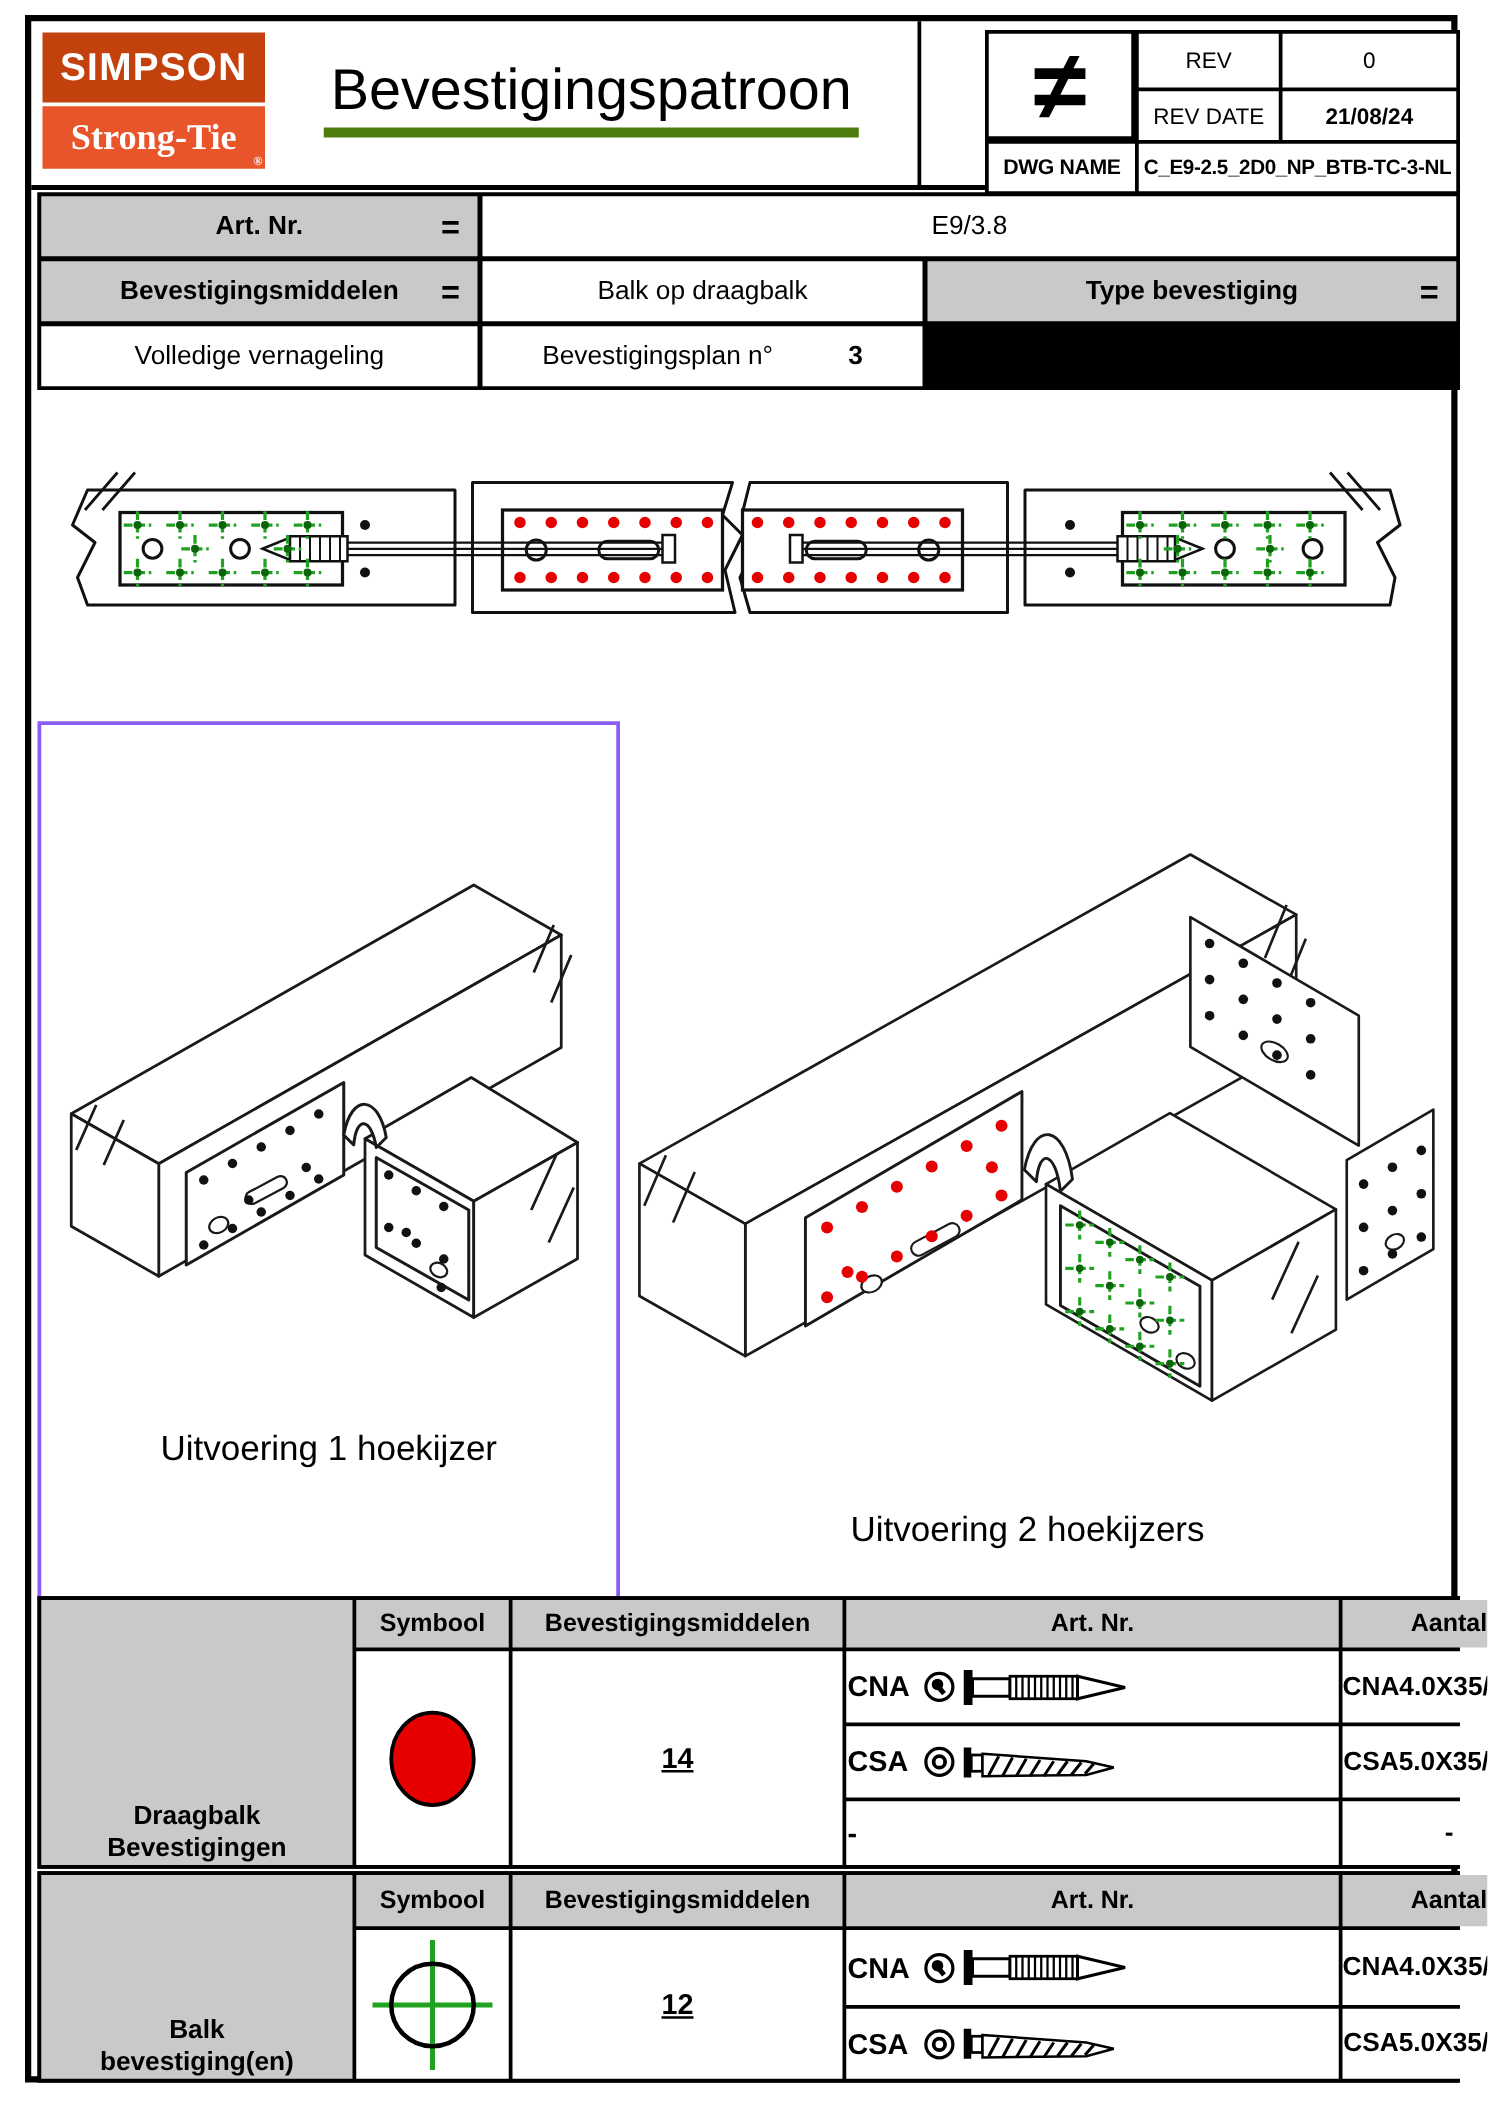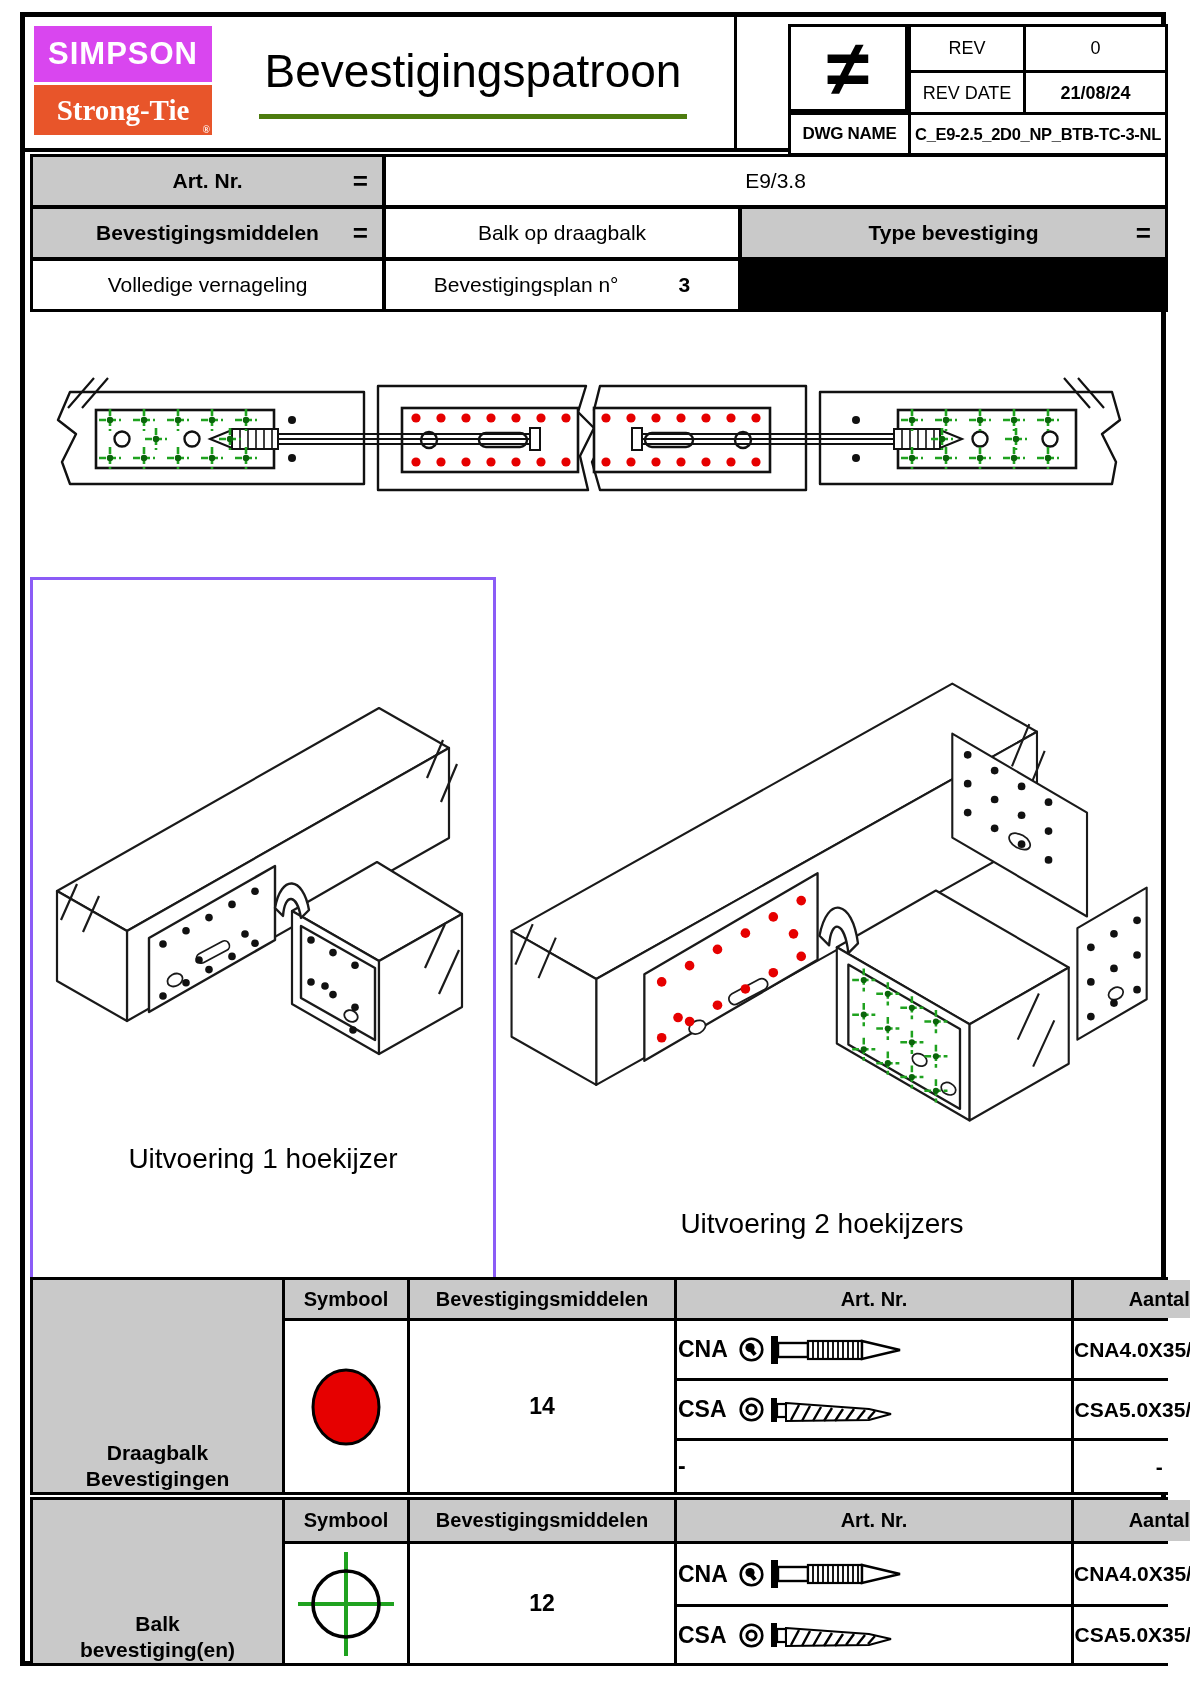--- a/index.html
+++ b/index.html
@@ -4,28 +4,28 @@
 <style>
   html,body{margin:0;padding:0;background:#fff;}
   #page{position:relative;width:1190px;height:1682px;background:#fff;
         font-family:"Liberation Sans",sans-serif;color:#000;overflow:hidden;}
   .abs{position:absolute;}
   #outer-border{left:20px;top:12px;width:1136px;height:1644px;border:5px solid #000;}
   #header-sep{left:25px;top:148px;width:1136px;height:4px;background:#000;}
 
   
   #logo{left:34px;top:26px;width:178px;}
-  #logo-black{background:#d946ef;color:#fff;height:56px;display:flex;align-items:center;justify-content:center;
+  #logo-black{background:#c2410c;color:#fff;height:56px;display:flex;align-items:center;justify-content:center;
      font-weight:bold;font-size:31px;letter-spacing:1px;}
   #logo-orange{background:var(--orange);color:#fff;height:50px;margin-top:3px;display:flex;align-items:center;justify-content:center;
      font-weight:bold;font-size:29px;font-family:"Liberation Serif",serif;position:relative;}
   #logo-reg{position:absolute;right:2px;bottom:0px;font-size:10px;color:#fff;}
 
   #title-wrap{left:218px;top:44px;width:510px;text-align:center;}
-  #title-wrap span{display:inline-block;font-size:46px;border-bottom:5px solid #4d7c0f;padding:0 6px 16px 6px;}
+  #title-wrap span{display:inline-block;font-size:46px;border-bottom:8px solid #4d7c0f;padding:0 6px 4px 6px;}
 
   #hdr-divider{left:734px;top:17px;width:3px;height:131px;background:#000;}
   #neq-box{left:788px;top:24px;width:114px;height:82px;border:3px solid #000;display:flex;align-items:center;justify-content:center;
      font-size:78px;font-weight:bold;}
   .blackgrid{display:grid;background:#000;border:3px solid #000;gap:3px;}
   #rev-grid{left:908px;top:24px;width:254px;height:88px;grid-template-columns:112px 1fr;grid-template-rows:1fr 1fr;}
   #dwg-grid{left:788px;top:112px;width:374px;height:38px;grid-template-columns:117px 1fr;}
   .cell{background:#fff;display:flex;align-items:center;justify-content:center;font-size:18px;}
   .cell.bold{font-weight:bold;}
   #dwg-grid .cell{font-size:16.5px;font-weight:bold;letter-spacing:-0.3px;}
@@ -50,21 +50,21 @@
   .ftable{width:1132px;grid-template-columns:249px 122px 264px 394px 1fr;}
   #ftable1{left:30px;top:1277px;height:212px;grid-template-rows:38px 57px 57px 1fr;}
   #ftable2{left:30px;top:1497px;height:163px;grid-template-rows:41px 60px 1fr;}
   .gcell{background:var(--gray);display:flex;flex-direction:column;align-items:center;justify-content:flex-end;
      font-weight:bold;font-size:21px;line-height:1.25;}
   .hcell{background:var(--gray);display:flex;align-items:center;justify-content:center;font-weight:bold;font-size:20px;}
   .wcell{background:#fff;display:flex;align-items:center;justify-content:center;}
   .fast{justify-content:flex-start;gap:4px;padding-left:1px;}
   .code{font-weight:bold;font-size:23px;min-width:56px;}
   .artv{font-weight:bold;font-size:21px;}
-  .qtyv{font-weight:bold;font-size:23px;}
+  .qtyv{font-weight:bold;font-size:23px;text-decoration:underline;}
   svg{display:block;}
 </style>
 </head>
 <body>
 
 <div id="page">
   <div class="abs" id="outer-border"></div>
   <div class="abs" id="header-sep"></div>
 
   <div class="abs" id="logo">

